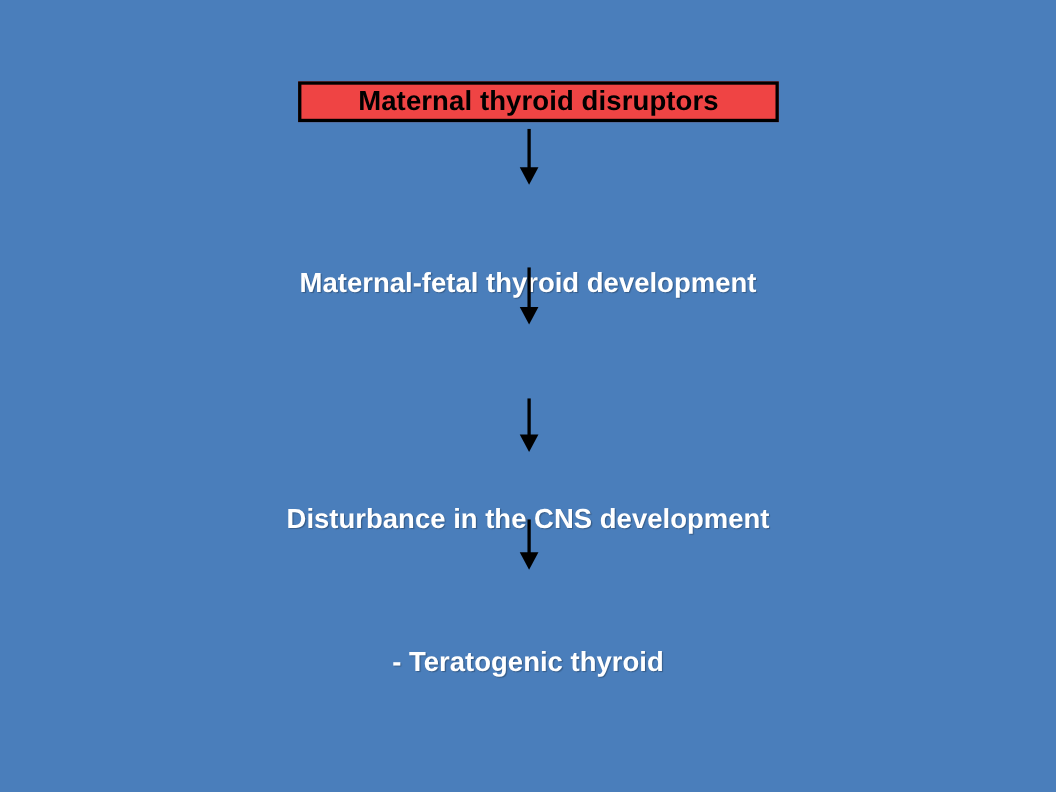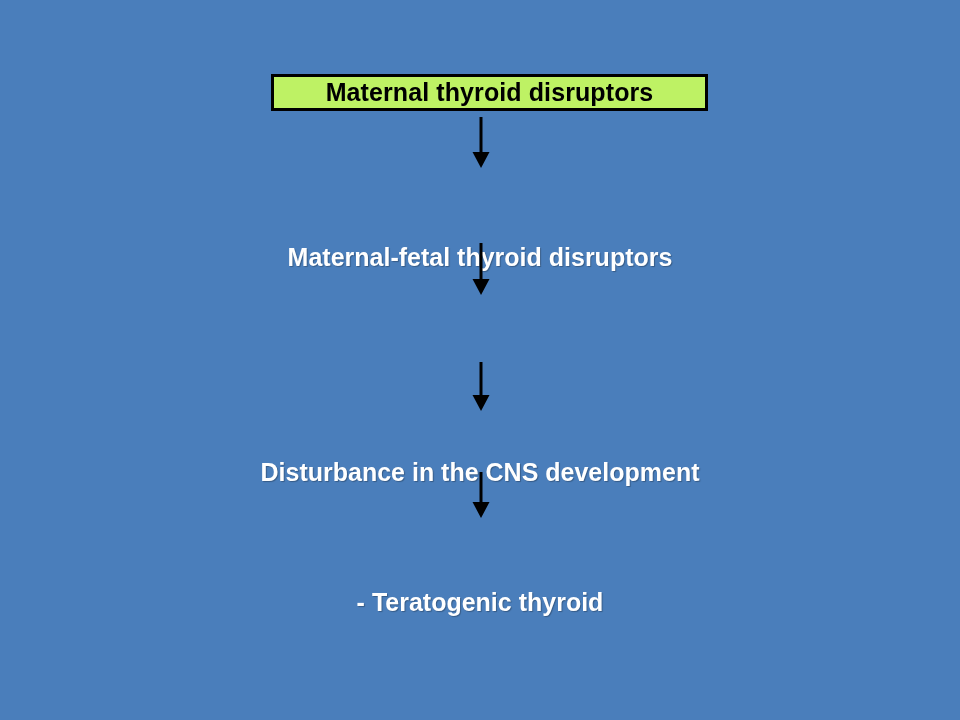--- a/index.html
+++ b/index.html
@@ -19,21 +19,21 @@
     background: #4a7ebb;
   }
 
   
   .flow-box {
     position: absolute;
     left: 271px;
     top: 74px;
     width: 437px;
     height: 37px;
-    background: #bef264;
+    background: #ef4444;
     border: 3px solid #000000;
     box-sizing: border-box;
     display: flex;
     align-items: center;
     justify-content: center;
   }
   .flow-box-label {
     color: #000000;
     font-size: 25px;
     font-weight: bold;
@@ -81,21 +81,21 @@
   </div>
 
   <div class="arrow" style="top:117px;">
     <svg width="26" height="52" viewBox="0 0 26 52" aria-hidden="true">
       <line x1="13" y1="0" x2="13" y2="40" stroke="#000000" stroke-width="3"></line>
       <polygon points="13,51 4.5,35 21.5,35" fill="#000000"></polygon>
     </svg>
   </div>
 
   <div class="flow-text node-2">
-    <span class="line">Maternal-fetal thyroid disruptors</span>
+    <span class="line">Maternal-fetal thyroid development</span>
   </div>
 
   <div class="arrow" style="top:243px;">
     <svg width="26" height="53" viewBox="0 0 26 53" aria-hidden="true">
       <line x1="13" y1="0" x2="13" y2="41" stroke="#000000" stroke-width="3"></line>
       <polygon points="13,52 4.5,36 21.5,36" fill="#000000"></polygon>
     </svg>
   </div>
 
 

